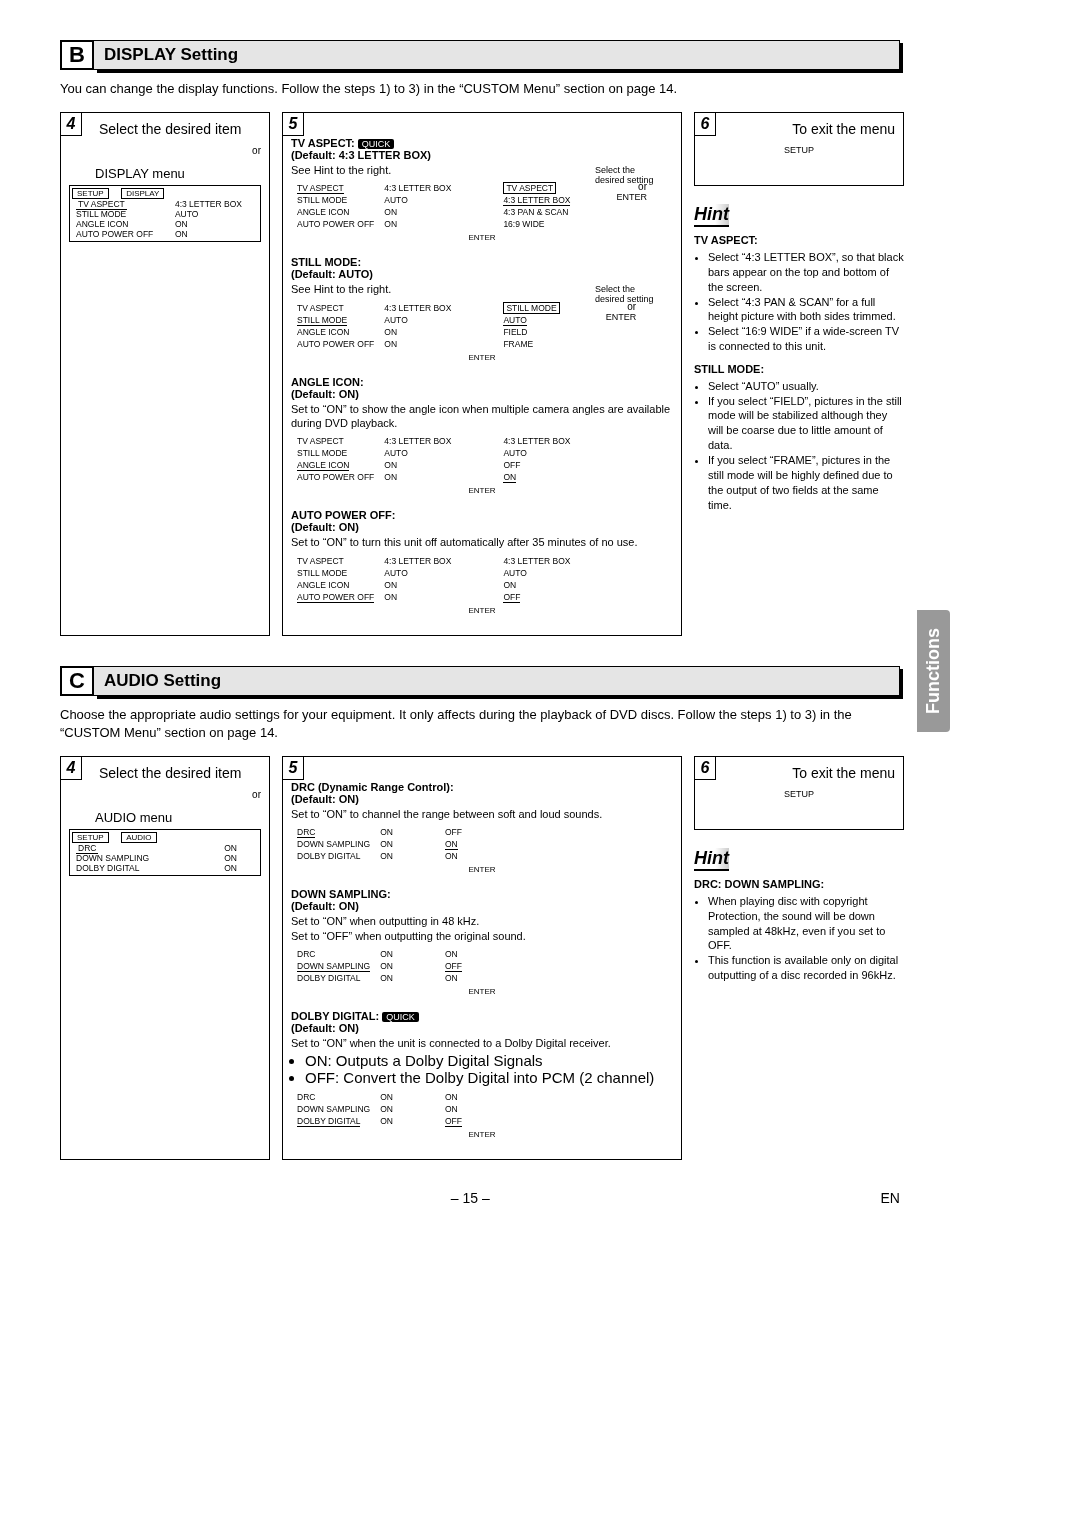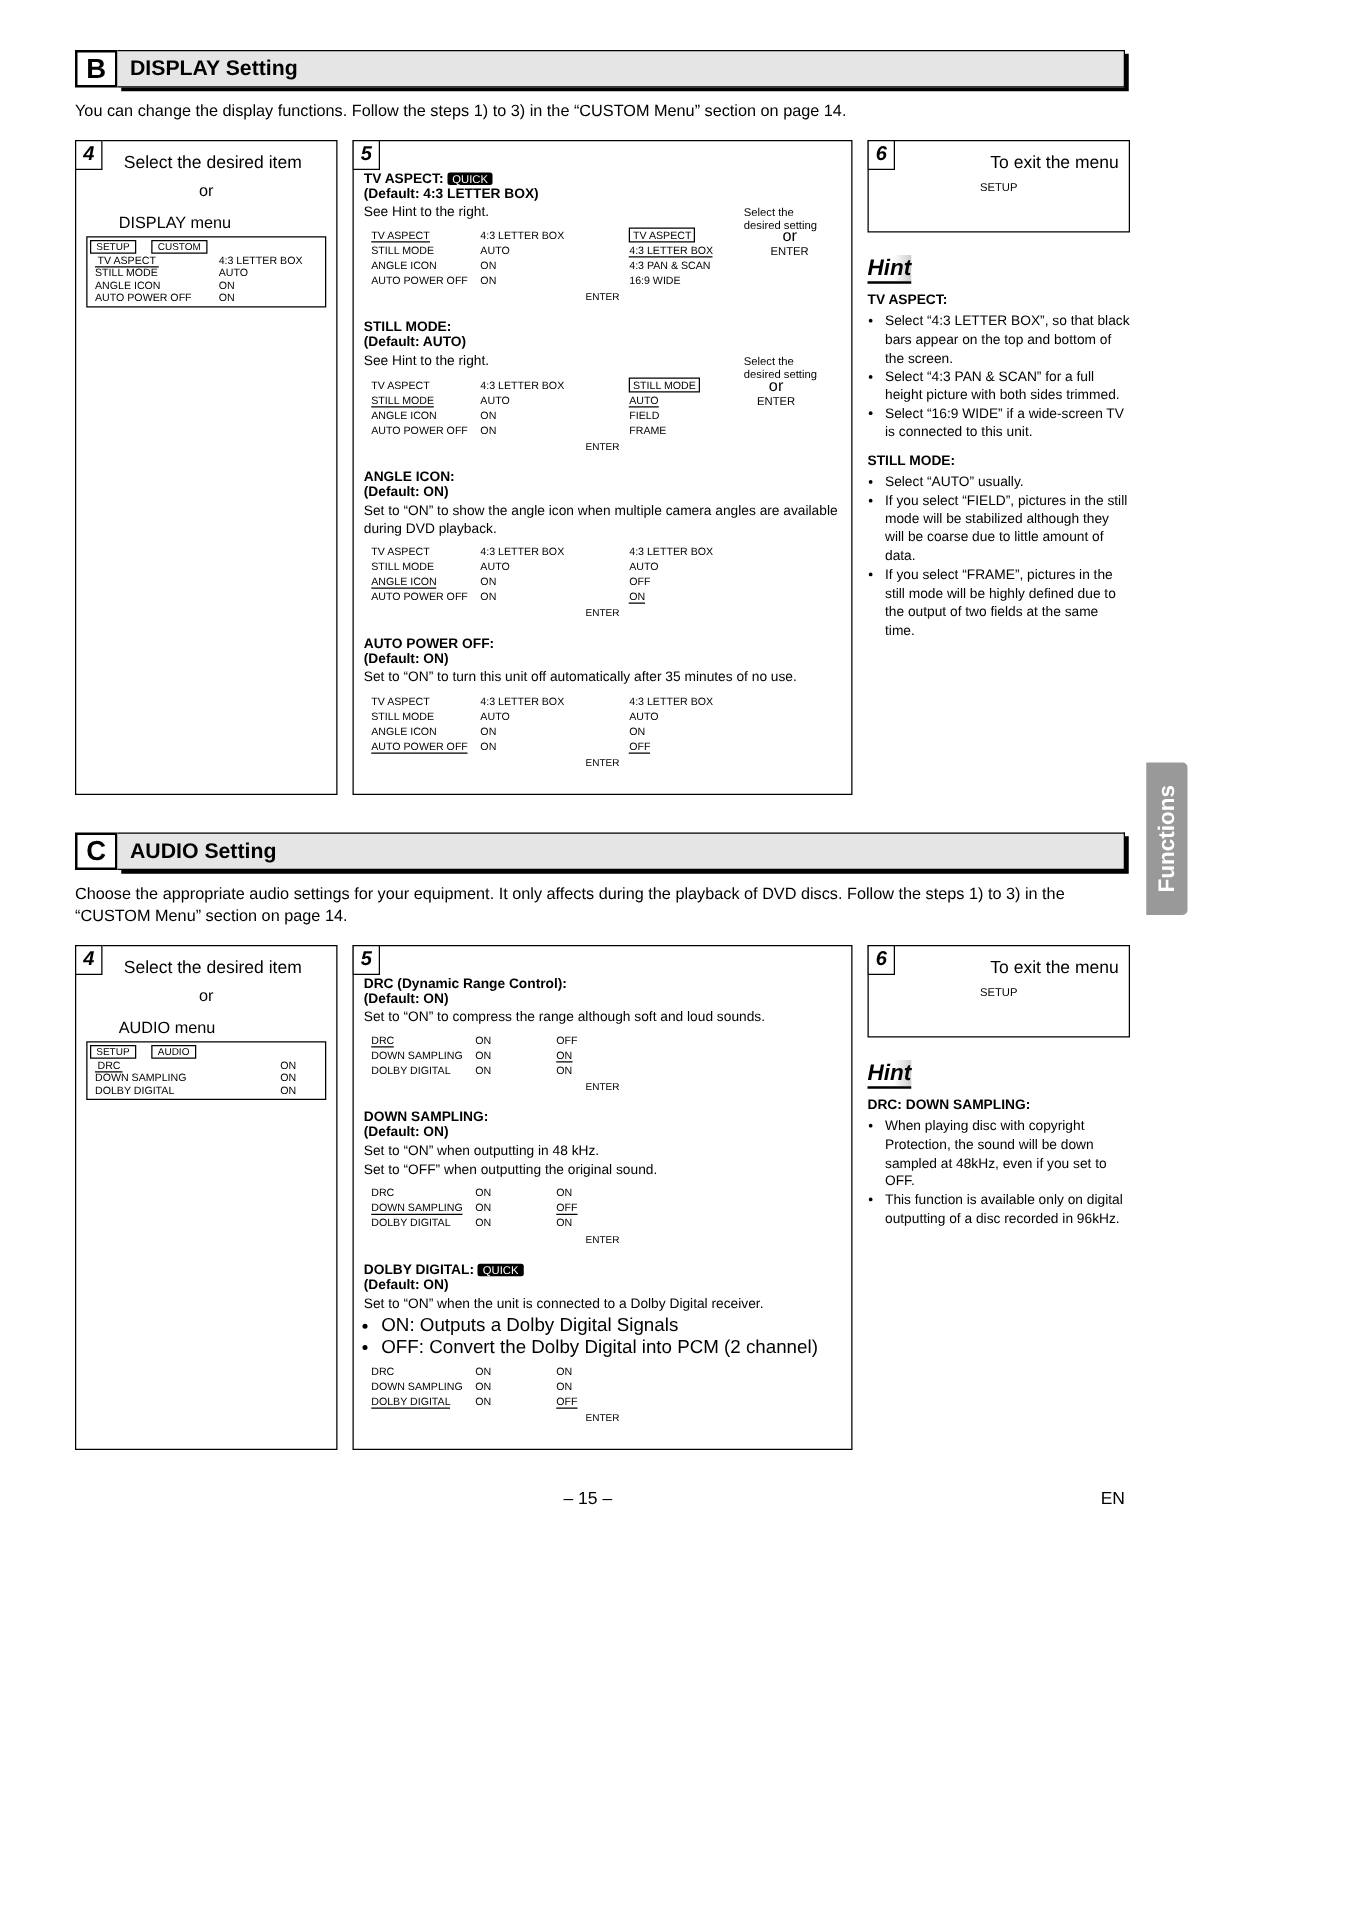--- a/index.html
+++ b/index.html
@@ -119,21 +119,21 @@
   }
   .remote-hint {
     position:absolute;
     top: 28px; right: 8px;
     font-size:9px;
     border: none;
     width: 70px;
     text-align:left;
   }
   .enter-lbl {font-size:8px; text-align:center; margin-top:2px;}
-  .or-lbl {font-size:13px; text-align:center;}
+  .or-lbl {font-size:10px; text-align:right;}
   .arrow-col { position:relative; }
   .small-note {font-size:9px;}
 </style>
 </head>
 <body>
 
 <div class="section-header">
   <div class="letter">B</div>
   <div class="title">DISPLAY Setting</div>
 </div>
@@ -142,21 +142,21 @@
 <div class="cols">
 
   <div class="panel">
     <div class="stepnum">4</div>
     <div class="step-title">Select the desired item</div>
     <div class="or-lbl">or</div>
     <div class="sub-heading">DISPLAY menu</div>
     <div class="menu-box">
       <span class="hdr">SETUP</span>
       &nbsp;&nbsp;&nbsp;
-      <span class="hdr">CUSTOM</span>
+      <span class="hdr">DISPLAY</span>
       <table>
         <tbody>
             <tr>
               <td><span class="sel">TV ASPECT</span></td>
               <td>4:3 LETTER BOX</td>
             </tr>
         <tr>
               <td>STILL MODE</td>
               <td>AUTO</td>
             </tr>
@@ -434,21 +434,21 @@
     </div>
   </div>
 
   <div class="panel">
     <div class="stepnum">5</div>
     <div style="height:18px"></div>
 
     <div class="item-block">
       <span class="name">DRC (Dynamic Range Control):</span><br>
       <span class="def">(Default: ON)</span>
-      <div class="desc">Set to “ON” to compress the range although soft and loud sounds.</div>
+      <div class="desc">Set to “ON” to channel the range between soft and loud sounds.</div>
       <div class="mini-tables">
         <table class="mini">
           <tbody>
               <tr>
                 <td><span class="u">DRC</span></td>
                 <td>ON</td>
               </tr>
           <tr>
                 <td>DOWN SAMPLING</td>
                 <td>ON</td>

